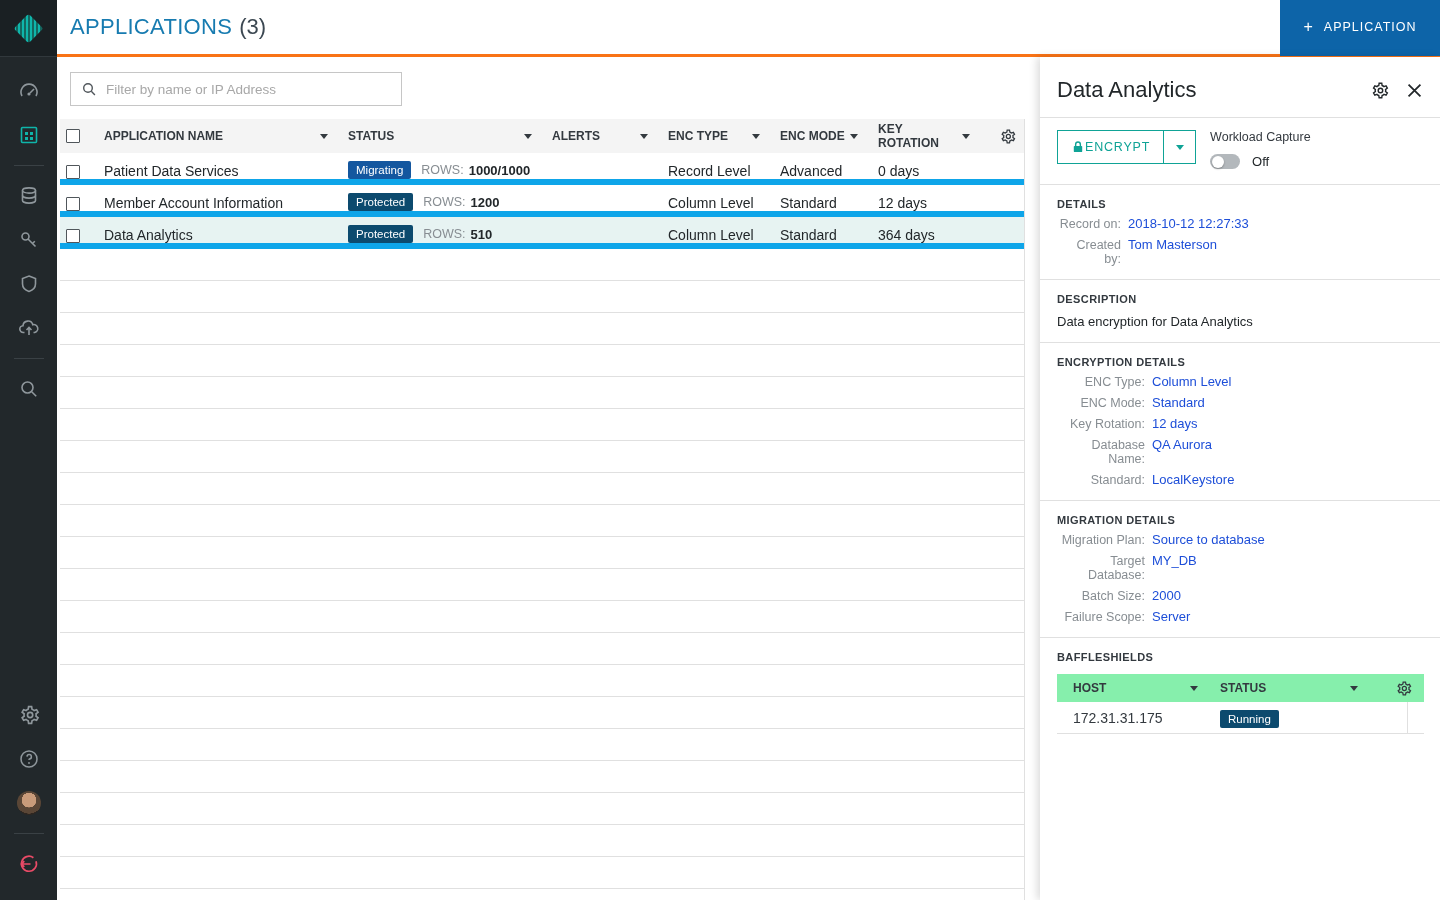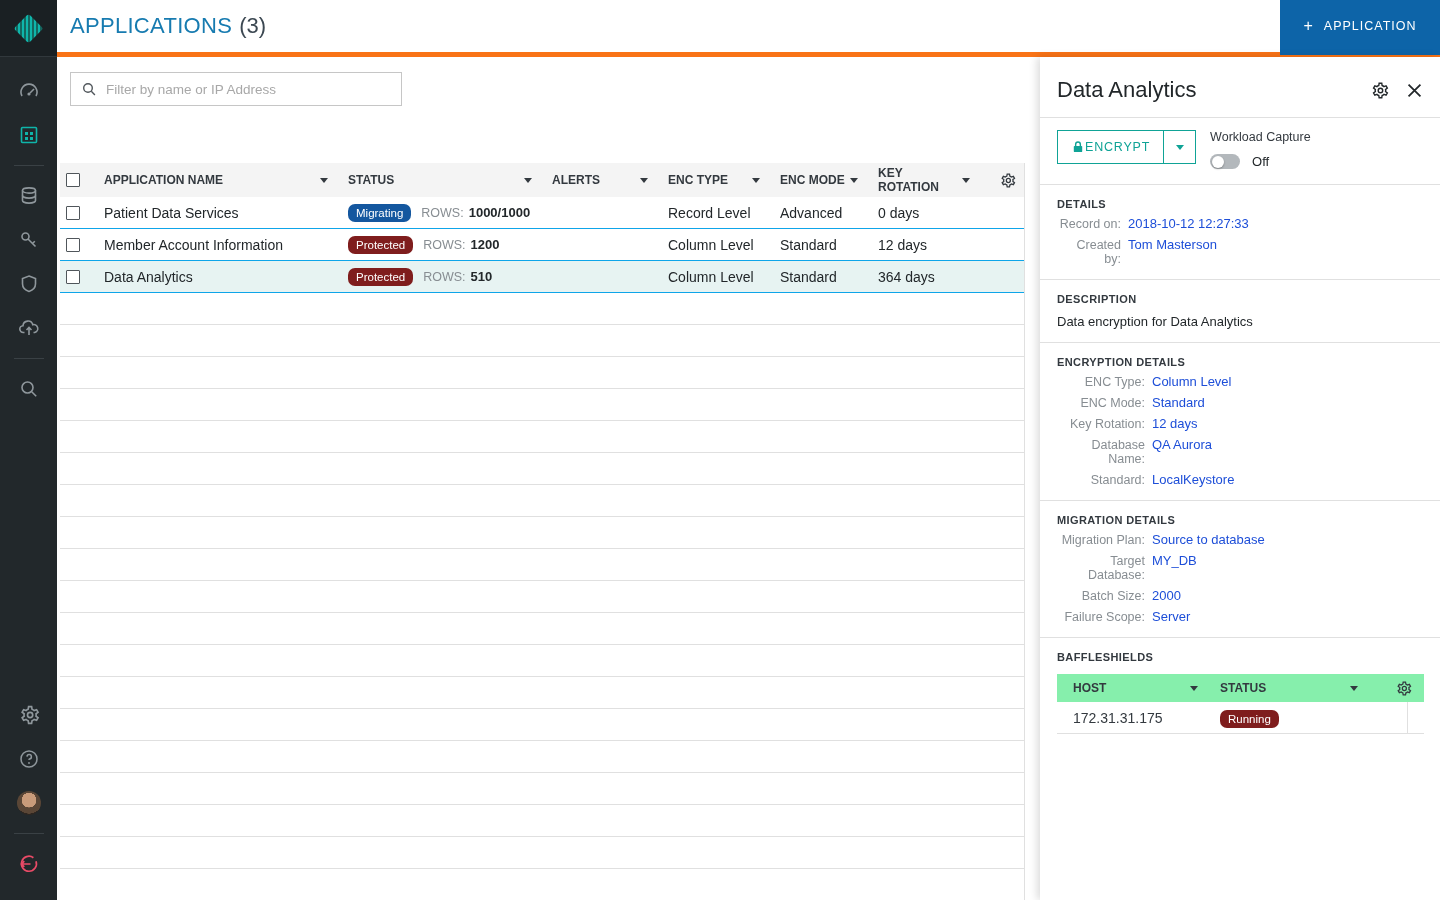--- a/index.html
+++ b/index.html
@@ -20,60 +20,60 @@
   .nav-item svg { width:22px; height:22px; }
   .side-divider { width:30px; height:1px; background:#3a4145; margin:8px 0; }
   .side-bottom { margin-top:auto; display:flex; flex-direction:column; align-items:center;
     width:100%; padding-bottom:14px; }
   .avatar-circle { width:24px; height:24px; border-radius:50%;
     background:radial-gradient(circle at 50% 38%, #c99b7a 0 38%, #5a4636 39% 70%, #2e2620 71%); }
   .nav-item.logout { color:#ea4b67; }
 
   
   .topbar { position:absolute; left:57px; top:0; width:1383px; height:57px; background:#fff;
-    border-bottom:5px solid #f97316; display:flex; align-items:center; }
+    border-bottom:3px solid #f97316; display:flex; align-items:center; }
   .page-title { margin-left:13px; font-size:22px; letter-spacing:.3px; color:#177bb0; font-weight:400; }
   .page-count { font-size:22px; color:#3c4852; margin-left:7px; font-weight:400; }
   .add-btn { margin-left:auto; width:160px; height:57px; background:#0d64a8; color:#fff;
     border:none; display:flex; align-items:center; justify-content:center; gap:10px;
     font-size:12.5px; letter-spacing:1px; cursor:pointer; font-family:inherit; }
   .add-btn .plus { font-size:16px; font-weight:400; }
 
   
   .main { position:absolute; left:57px; top:57px; width:983px; height:843px; background:#fff;
-    display:flex; flex-direction:column;gap:44px; }
+    display:flex; flex-direction:column; }
   .filter-wrap { padding:15px 0 13px 13px; }
   .filter-box { width:332px; height:34px; border:1px solid #c6c6c6; background:#fff;
     display:flex; align-items:center; padding:0 10px; gap:9px; }
   .filter-box svg { width:16px; height:16px; color:#50565b; flex:none; }
   .filter-box input { border:none; outline:none; flex:1; font-size:13.5px;
     font-family:inherit; color:#22272a; }
   .filter-box input::placeholder { color:#a8a8a8; }
 
   .tablewrap { margin-left:3px; width:965px; flex:1; display:flex; flex-direction:column;
     border-right:1px solid #e0e0e0; }
   .trow { display:flex; align-items:center; width:100%; }
   .thead { height:34px; background:#f4f4f4; font-size:12px; font-weight:700; color:#33393f; }
-  .tbody-row { height:32px; background:#fff; border-bottom:1px solid #0ea5e9; cursor:pointer; }
+  .tbody-row { height:32px; background:#fff; border-bottom:6px solid #0ea5e9; cursor:pointer;align-items:flex-end; }
   .tbody-row.selected { background:#e7f3f2; }
   .col-cb { width:44px; display:flex; align-items:center; padding-left:6px; flex:none; }
   .col-name { width:244px; flex:none; }
   .col-status { width:204px; flex:none; display:flex; align-items:center; gap:10px; }
   .col-alerts { width:116px; flex:none; }
   .col-enctype { width:112px; flex:none; }
   .col-encmode { width:98px; flex:none; }
   .col-keyrot { width:112px; flex:none; }
   .col-gear { width:35px; flex:none; display:flex; align-items:center; justify-content:center; }
   .hcell { display:flex; align-items:center; justify-content:space-between; padding-right:20px; }
   .sort-caret { width:0; height:0; border-left:4px solid transparent;
     border-right:4px solid transparent; border-top:5px solid #33393f; }
   .checkbox { width:14px; height:14px; border:1.5px solid #50565b; background:#fff; border-radius:1px; }
   .cell-text { font-size:14px; color:#22272a; }
-  .badge { color:#fff; font-size:11.5px; padding:3px 8px; border-radius:7px; white-space:nowrap; }
-  .badge.teal { background:#7f1d1d; }
+  .badge { color:#fff; font-size:11.5px; padding:3px 8px; border-radius:2px; white-space:nowrap; }
+  .badge.teal { background:#0c4a6e; }
   .badge.blue { background:#14579f; }
   .rows-label { color:#878d92; font-size:12.5px; }
   .rows-val { font-size:13px; font-weight:700; color:#22272a; margin-left:-5px; }
   .gear-icon-s { width:17px; height:17px; color:#33393f; }
   .empty-rows { flex:1;
     background:repeating-linear-gradient(to bottom,#fff 0 31px,#e0e0e0 31px 32px); }
 
   
   .panel { position:absolute; left:1040px; top:57px; width:400px; height:843px; background:#fff;
     box-shadow:-3px 0 8px rgba(0,0,0,.14); overflow:hidden; }

